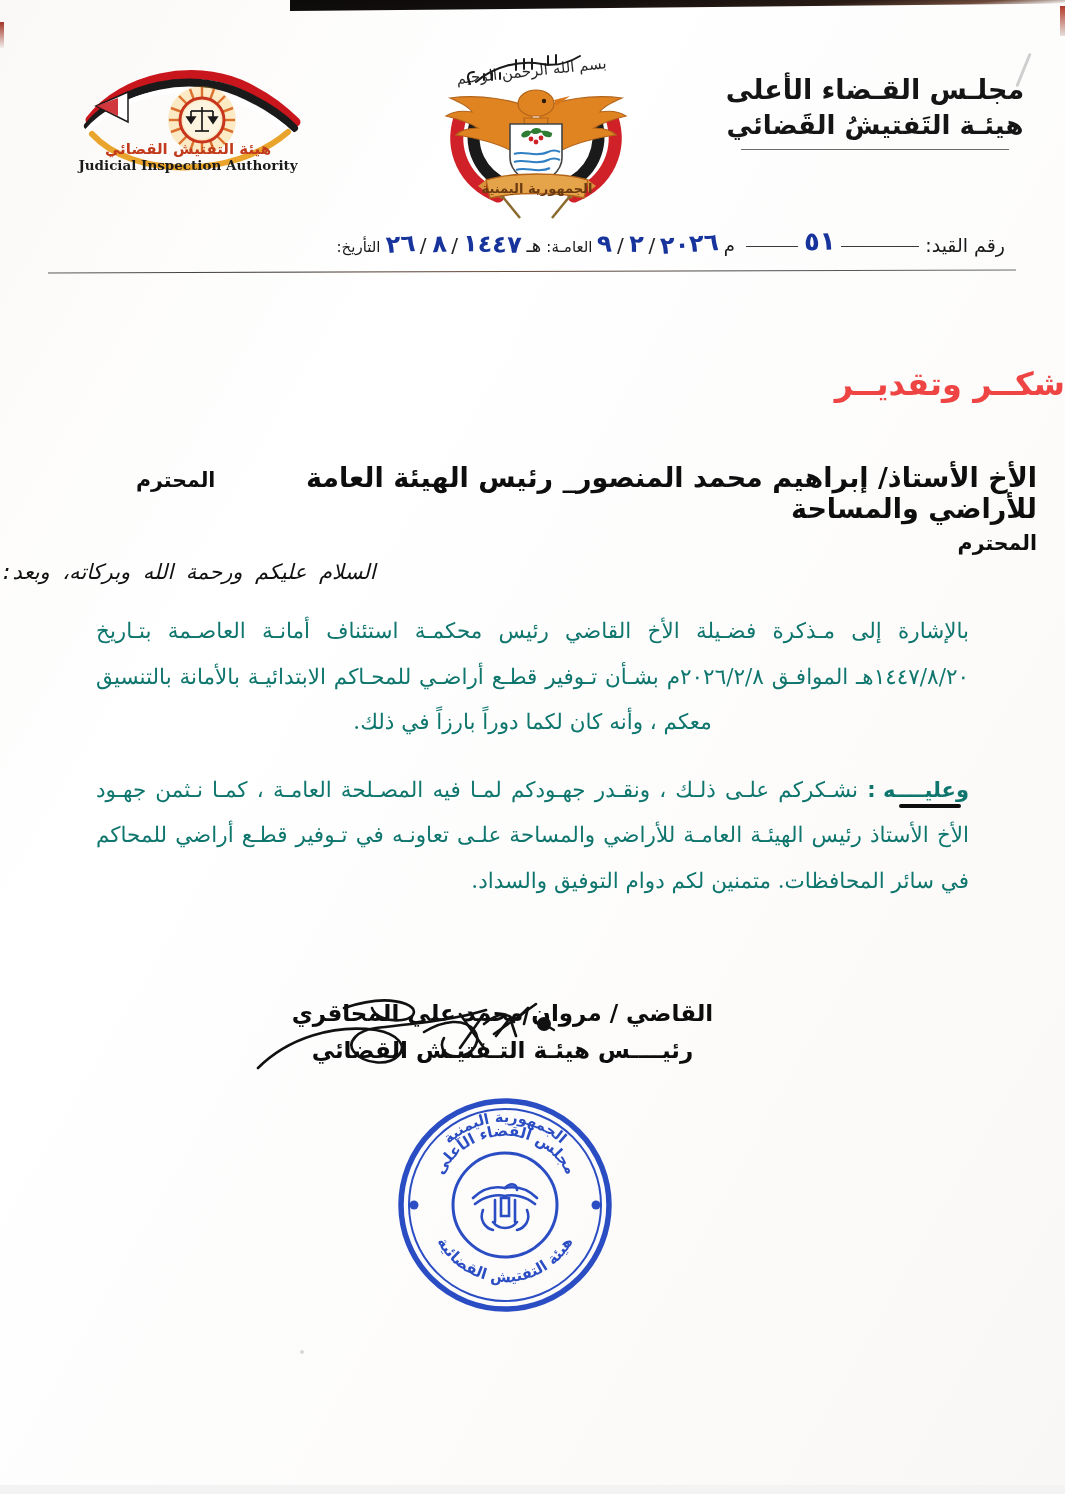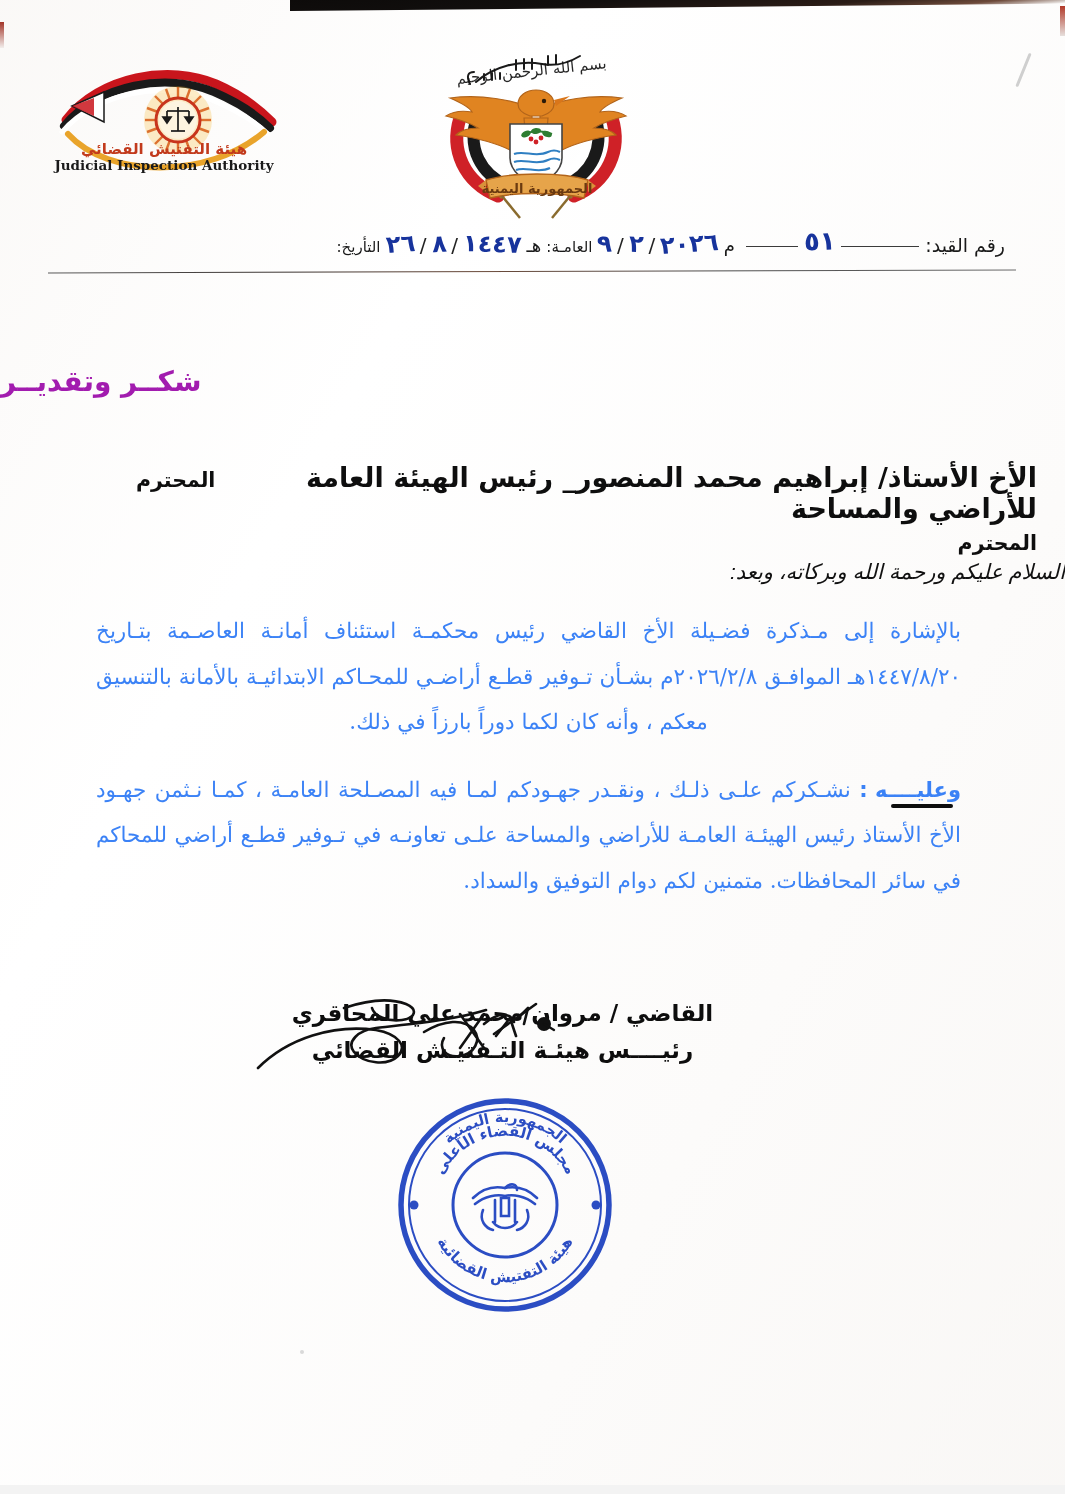--- a/index.html
+++ b/index.html
@@ -32,21 +32,21 @@
   }
   .paper-tint{
     position:absolute;inset:0;
     background:linear-gradient(120deg,rgba(250,248,246,.9),rgba(255,255,255,1) 30%,rgba(252,251,250,1) 70%,rgba(248,246,244,.85));
     pointer-events:none;
   }
 
   
   .header{position:absolute;top:40px;left:0;width:100%;height:185px;}
 
-  .logo{position:absolute;left:48px;top:22px;width:232px;height:118px;}
+  .logo{position:absolute;left:72px;top:22px;width:232px;height:118px;}
   .logo svg{width:100%;height:100%;display:block;}
 
   .emblem{position:absolute;left:424px;top:6px;width:224px;height:178px;}
   .emblem svg{width:100%;height:100%;display:block;}
 
   .org{position:absolute;right:40px;top:32px;width:300px;text-align:center;}
   .org .l1{
     font-family:"DejaVu Sans",sans-serif;
     font-weight:bold;font-size:27px;color:#151515;
     letter-spacing:2px;line-height:1.3;white-space:nowrap;
@@ -94,23 +94,23 @@
 
   .header-rule{
     position:absolute;top:231px;left:48px;width:968px;height:1px;
     background:linear-gradient(90deg,#5a5a5a,#3a3330 25%,#6b4a3a 45%,#4a4a4a 70%,#6a6a6a);
     transform:rotate(-0.18deg);
   }
 
   
   .title{
     position:absolute;top:365px;left:0;width:100%;
-    text-align:left;
-    font-family:"DejaVu Sans",sans-serif;
-    font-weight:bold;font-size:28px;color:#a21caf;
+    text-align:right;
+    font-family:"DejaVu Sans",sans-serif;
+    font-weight:bold;font-size:32px;color:#ef4444;
     letter-spacing:3px;
   }
 
   
   .addressees{position:absolute;top:462px;left:128px;right:28px;}
   .addr-row{
     display:flex;align-items:baseline;justify-content:space-between;
     margin-bottom:7px;
   }
   .addr-main{
@@ -120,33 +120,33 @@
   }
   .addr-tag{
     font-family:"DejaVu Sans",sans-serif;
     font-weight:bold;font-size:20.5px;color:#0e0e0e;
     padding-left:8px;
   }
 
   
   .greeting{
     position:absolute;top:560px;left:0;width:100%;
-    text-align:right;
-    font-family:Liberation Sans, sans-serif;
+    text-align:left;
+    font-family:Liberation Mono, monospace;
     font-style:italic;font-size:21px;color:#111;
     direction:rtl;letter-spacing:.5px;
   }
 
   
   .body{position:absolute;top:608px;left:96px;right:88px;}
   .para{
     direction:rtl;text-align:justify;
     font-family:"DejaVu Serif",serif;
-    font-size:21.5px;line-height:2.12;color:#3b82f6;
-    margin:0 16px 22px 0;
+    font-size:21.5px;line-height:2.12;color:#0f766e;
+    margin:0 8px 22px 0;
   }
   .para.p1{text-align-last:center;}
   .para b.lead{
     font-family:"DejaVu Sans",sans-serif;
     font-weight:bold;font-size:21px;
     border-bottom:0;position:relative;
   }
   .lead-wrap{position:relative;display:inline-block;}
   .lead-wrap::after{
     content:"";position:absolute;right:8px;bottom:4px;width:62px;height:4px;
@@ -331,20 +331,25 @@
         <path d="M164 134 L 172 140 L 164 146 Z" fill="#d9913a"></path>
         <text x="113" y="147" text-anchor="middle" font-family="DejaVu Sans, sans-serif" font-size="13" font-weight="bold" fill="#6b3a10" direction="rtl">الجمهورية اليمنية</text>
 
         <g stroke="#8a6b2e" stroke-width="2.5">
           <line x1="78" y1="150" x2="96" y2="172"></line>
           <line x1="146" y1="150" x2="128" y2="172"></line>
         </g>
       </svg>
     </div>
 
+    <div class="org">
+      <div class="l1">مجلـس القـضاء الأعلى</div>
+      <div class="l2">هيئـة التَفتيشُ القَضائي</div>
+      <div class="rule"></div>
+    </div>
 
     <div class="reg">
       <span class="lbl">رقم القيد:</span>
       <span class="dash2"></span>
       <span class="val">٥١</span>
       <span class="dash"></span>
     </div>
 
     <div class="dateline">
       <span class="sfx">م</span>

